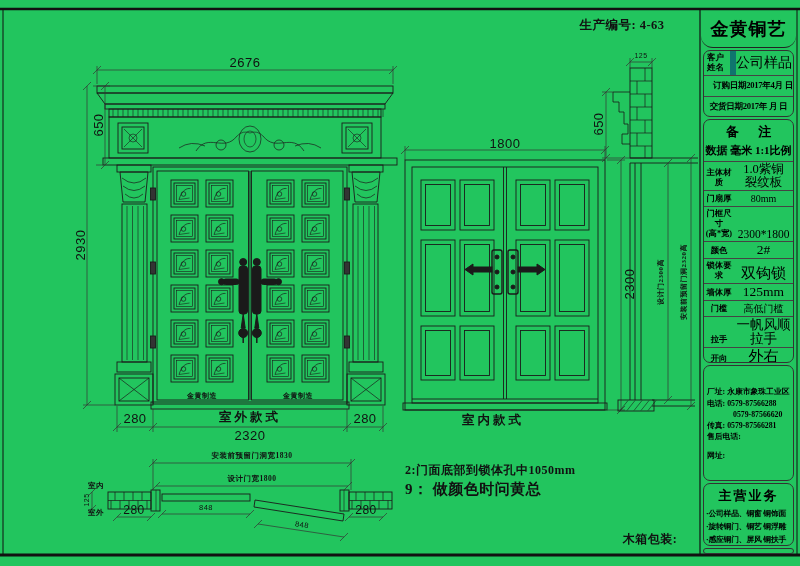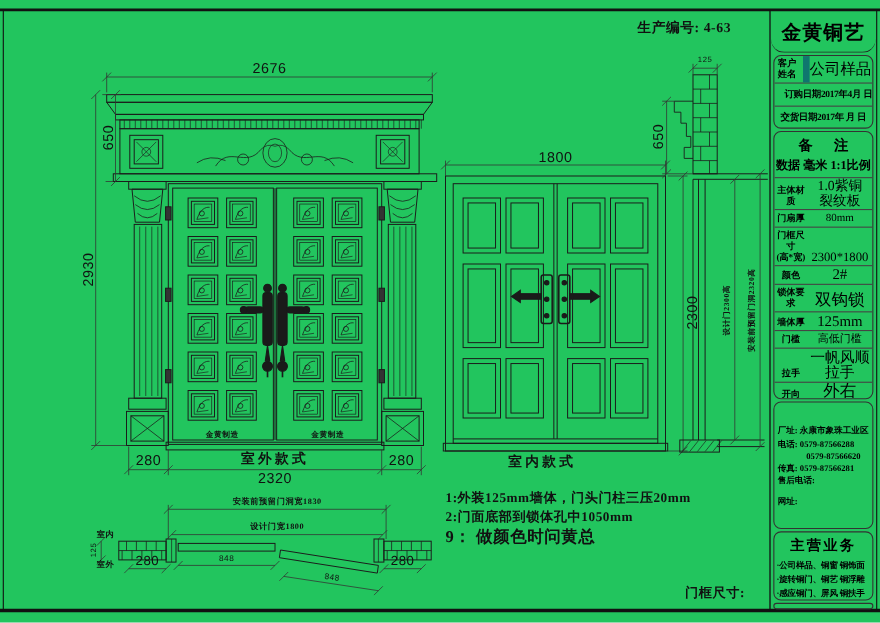--- a/index.html
+++ b/index.html
@@ -531,24 +531,23 @@
 
 <span class="t cad" style="left:505px;top:143px;font-size:13px">1800</span>
 <span class="tv cad" style="left:629px;top:284px;font-size:13px">2300</span>
 <span class="t cap" style="left:493px;top:421px;font-size:12.5px">室内款式</span>
 
 <span class="t cad" style="left:641px;top:55px;font-size:7px">125</span>
 <span class="tv cad" style="left:598px;top:124px;font-size:13px">650</span>
 <span class="tv note" style="left:661px;top:282px;font-size:7px">设计门2300高</span>
 <span class="tv note" style="left:684px;top:282px;font-size:7px">安装前预留门洞2320高</span>
 
-<span class="tl note" style="left:405px;top:452px;font-size:12px">1:外装125mm墙体，门头门柱三压20mm</span>
 <span class="tl note" style="left:405px;top:470px;font-size:12px">2:门面底部到锁体孔中1050mm</span>
 <span class="tl note" style="left:405px;top:489px;font-size:15px">9： 做颜色时问黄总</span>
-<span class="t note" style="left:650px;top:539px;font-size:12px">门框尺寸:</span>
+<span class="t note" style="left:650px;top:539px;font-size:12px">木箱包装:</span>
 
 <div class="tb">
   <div class="tb-title">金黄铜艺</div>
 
   <div class="tb-box">
     <div class="cust-r1">
       <span class="cust-lbl">客户姓名</span>
       <span class="cust-val">公司样品</span>
     </div>
     <div class="cust-r2">订购日期2017年4月 日</div>

